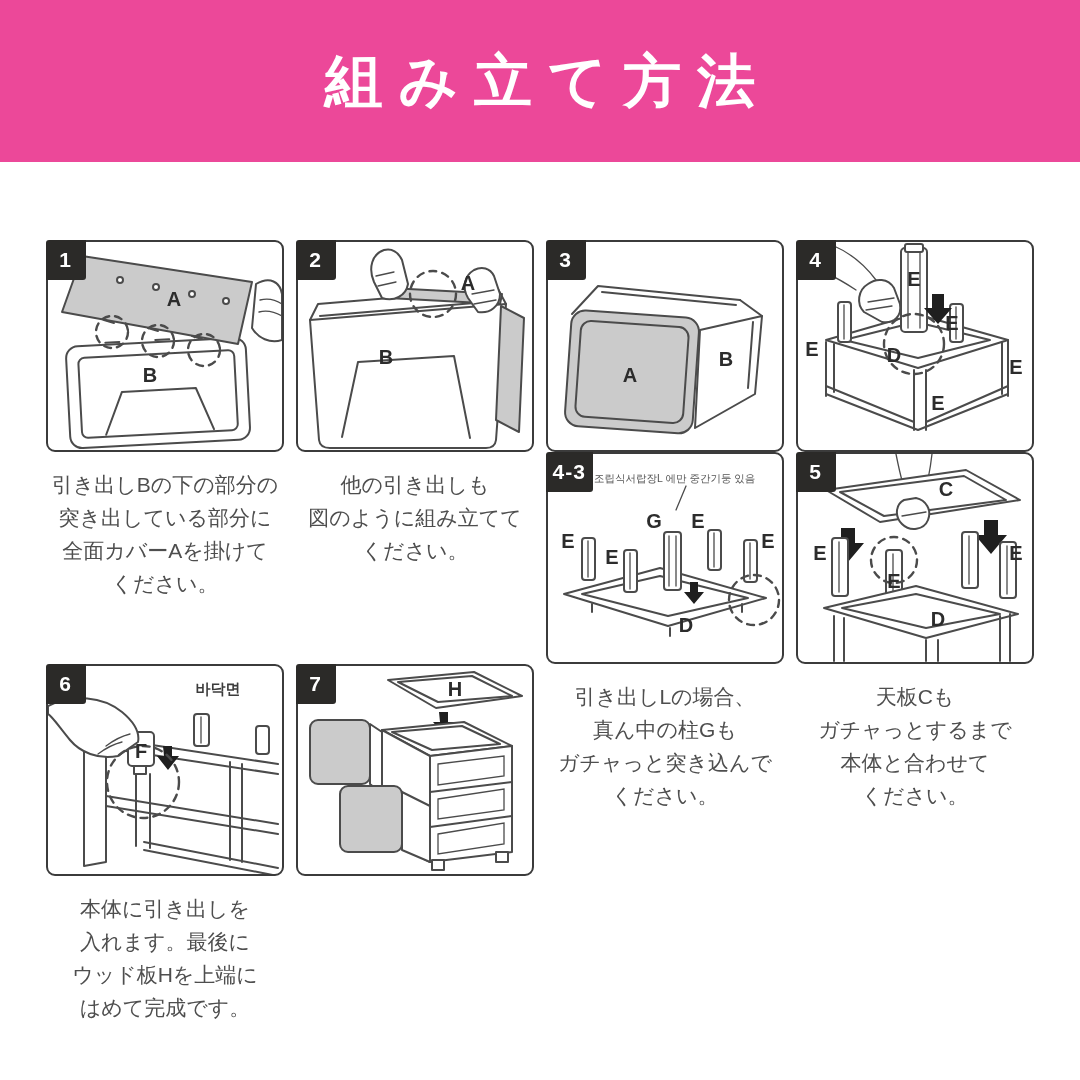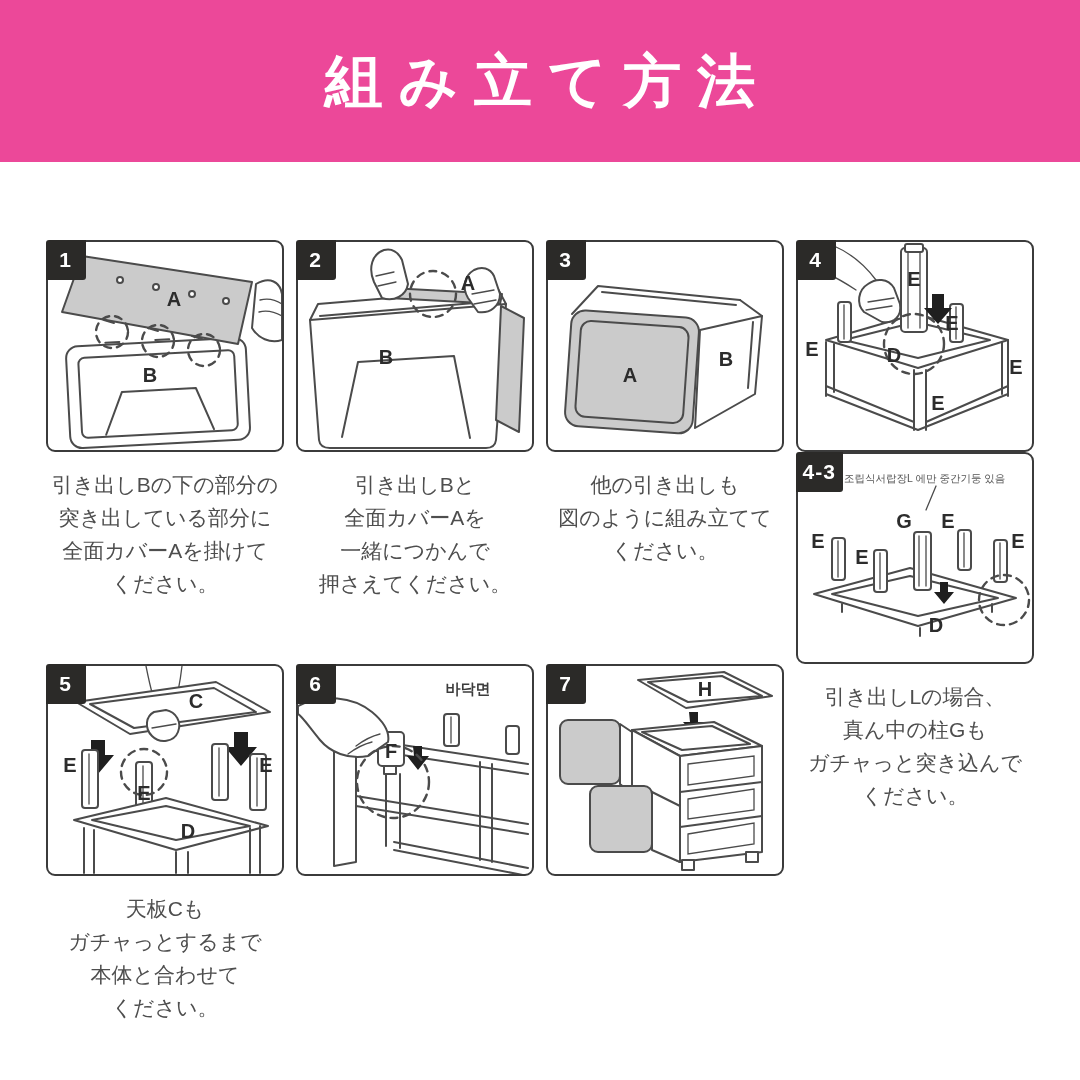--- a/index.html
+++ b/index.html
@@ -149,24 +149,20 @@
       <text class="lbl" x="140" y="168">E</text>
       <text class="lbl" x="218" y="132">E</text>
       <text class="lbl" x="96" y="120">D</text>
     </svg>
   </section>
 
   <p class="caption">引き出しBの下の部分の
 突き出している部分に
 全面カバーAを掛けて
 ください。</p>
-  <p class="caption">引き出しBと
-全面カバーAを
-一緒につかんで
-押さえてください。</p>
   <p class="caption">他の引き出しも
 図のように組み立てて
 ください。</p>
 
   <section class="panel">
     <div class="badge">4-3</div>
     <svg viewBox="0 0 234 208">
       <text class="note-t" x="120" y="28">※ 조립식서랍장L 에만 중간기둥 있음</text>
       <path class="lnt" d="M138,32 L128,56"></path>
       <polygon class="fw" points="16,140 112,114 218,144 120,172"></polygon>
@@ -268,14 +264,18 @@
   </section>
 
   <p class="caption">引き出しLの場合、
 真ん中の柱Gも
 ガチャっと突き込んで
 ください。</p>
   <p class="caption">天板Cも
 ガチャっとするまで
 本体と合わせて
 ください。</p>
+  <p class="caption">本体に引き出しを
+入れます。最後に
+ウッド板Hを上端に
+はめて完成です。</p>
 
 </main>
 
 </body></html>

